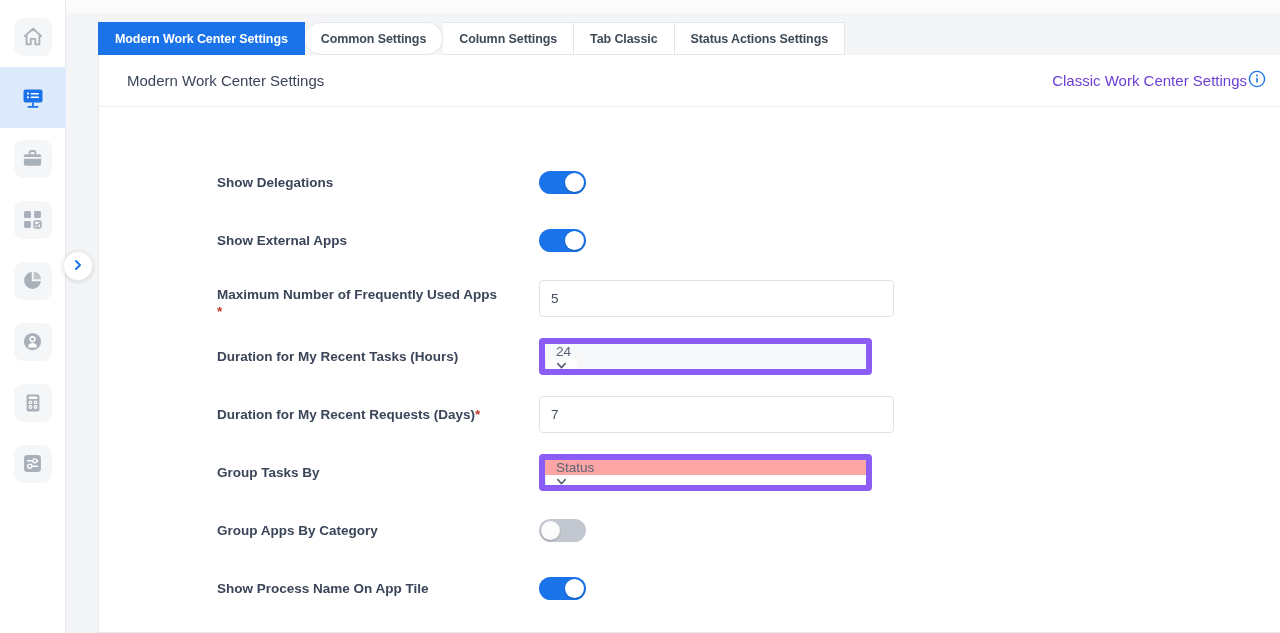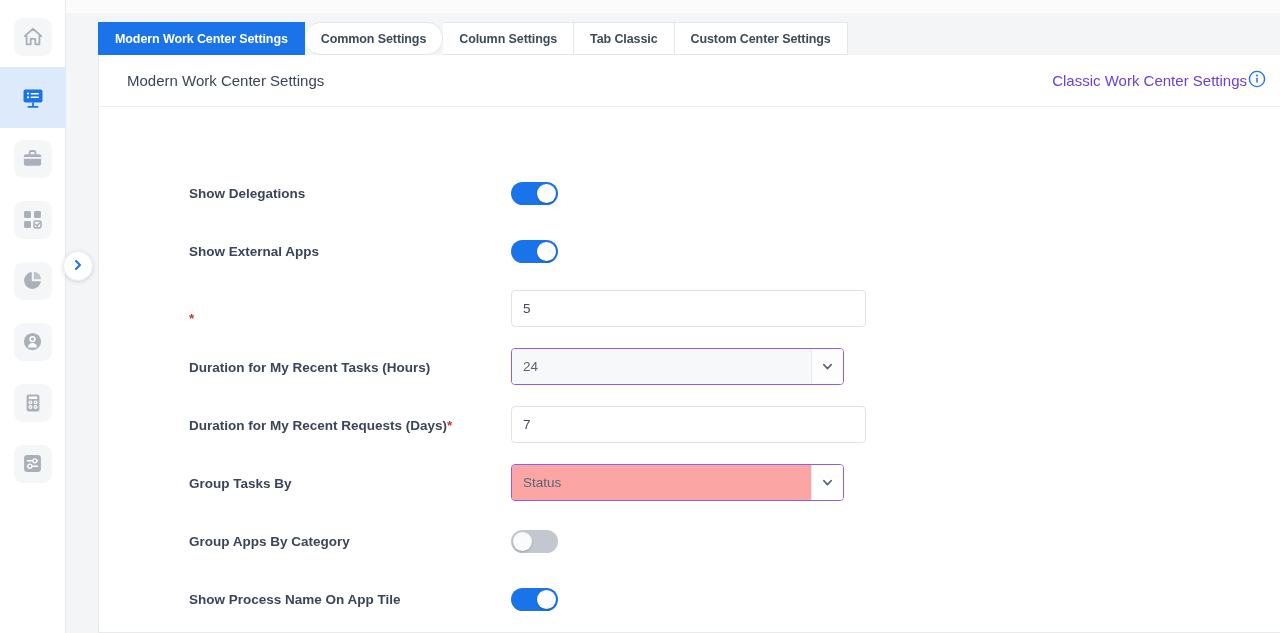--- a/index.html
+++ b/index.html
@@ -158,22 +158,23 @@
 
   
   .form {
     padding-top: 46px;
     padding-left: 90px;
     flex: 1;
     overflow: hidden;
   }
   .row {
     display: flex;
-    align-items: flex-end;
+    align-items: center;
     min-height: 58px;
+    margin-left: 28px;
   }
   .row-label {
     width: 322px;
     min-width: 322px;
     padding-right: 14px;
     font-size: 13.5px;
     font-weight: 700;
     color: #3b4559;
     line-height: 17px;
     display: flex;
@@ -222,25 +223,26 @@
     padding: 0 11px;
     font-family: "Liberation Sans", sans-serif;
     outline: none;
   }
 
   
   .sel {
     display: flex;
     width: 333px;
     height: 37px;
-    border: 1px solid #8b5cf6;
+    border: 6px solid #8b5cf6;
     border-radius: 4px;
     overflow: hidden;
     background: #ffffff;
     cursor: pointer;
+    flex-direction: column;
   }
   .sel.muted { background: #f7f8f9; }
   .sel.muted .sel-value { background: #f7f8f9; }
   .sel-value {
     flex: 1;
     display: flex;
     align-items: center;
     padding: 0 11px;
     font-size: 13.5px;
     color: #5a6375;
@@ -353,21 +355,21 @@
   </div>
 
   <div class="main">
     <div class="top-strip"></div>
 
     <div class="tabbar" id="tabbar">
         <div class="tab active">Modern Work Center Settings</div>
         <div class="tab">Common Settings</div>
         <div class="tab">Column Settings</div>
         <div class="tab">Tab Classic</div>
-        <div class="tab">Custom Center Settings</div>
+        <div class="tab">Status Actions Settings</div>
       </div>
 
     <div class="card">
 
       <div class="card-head">
         <div class="card-title">Modern Work Center Settings</div>
 
         <div class="head-right">
           <a class="classic-link">Classic Work Center Settings</a>
           <span>
@@ -395,21 +397,21 @@
             <div class="row-label">
               <span>Show External Apps</span>
             </div>
             <div class="row-control">
               <div class="toggle">
          <div class="knob"></div>
        </div>
             </div>
           </div>
           <div class="row">
-            <div class="row-label wrap"><br><span class="req">*</span></div>
+            <div class="row-label wrap"><span>Maximum Number of Frequently Used Apps</span><br><span class="req">*</span></div>
             <div class="row-control">
               <input class="txt" type="text" value="5" style="">
             </div>
           </div>
           <div class="row">
             <div class="row-label">
               <span>Duration for My Recent Tasks (Hours)</span>
             </div>
             <div class="row-control">
               <div class="sel muted">

